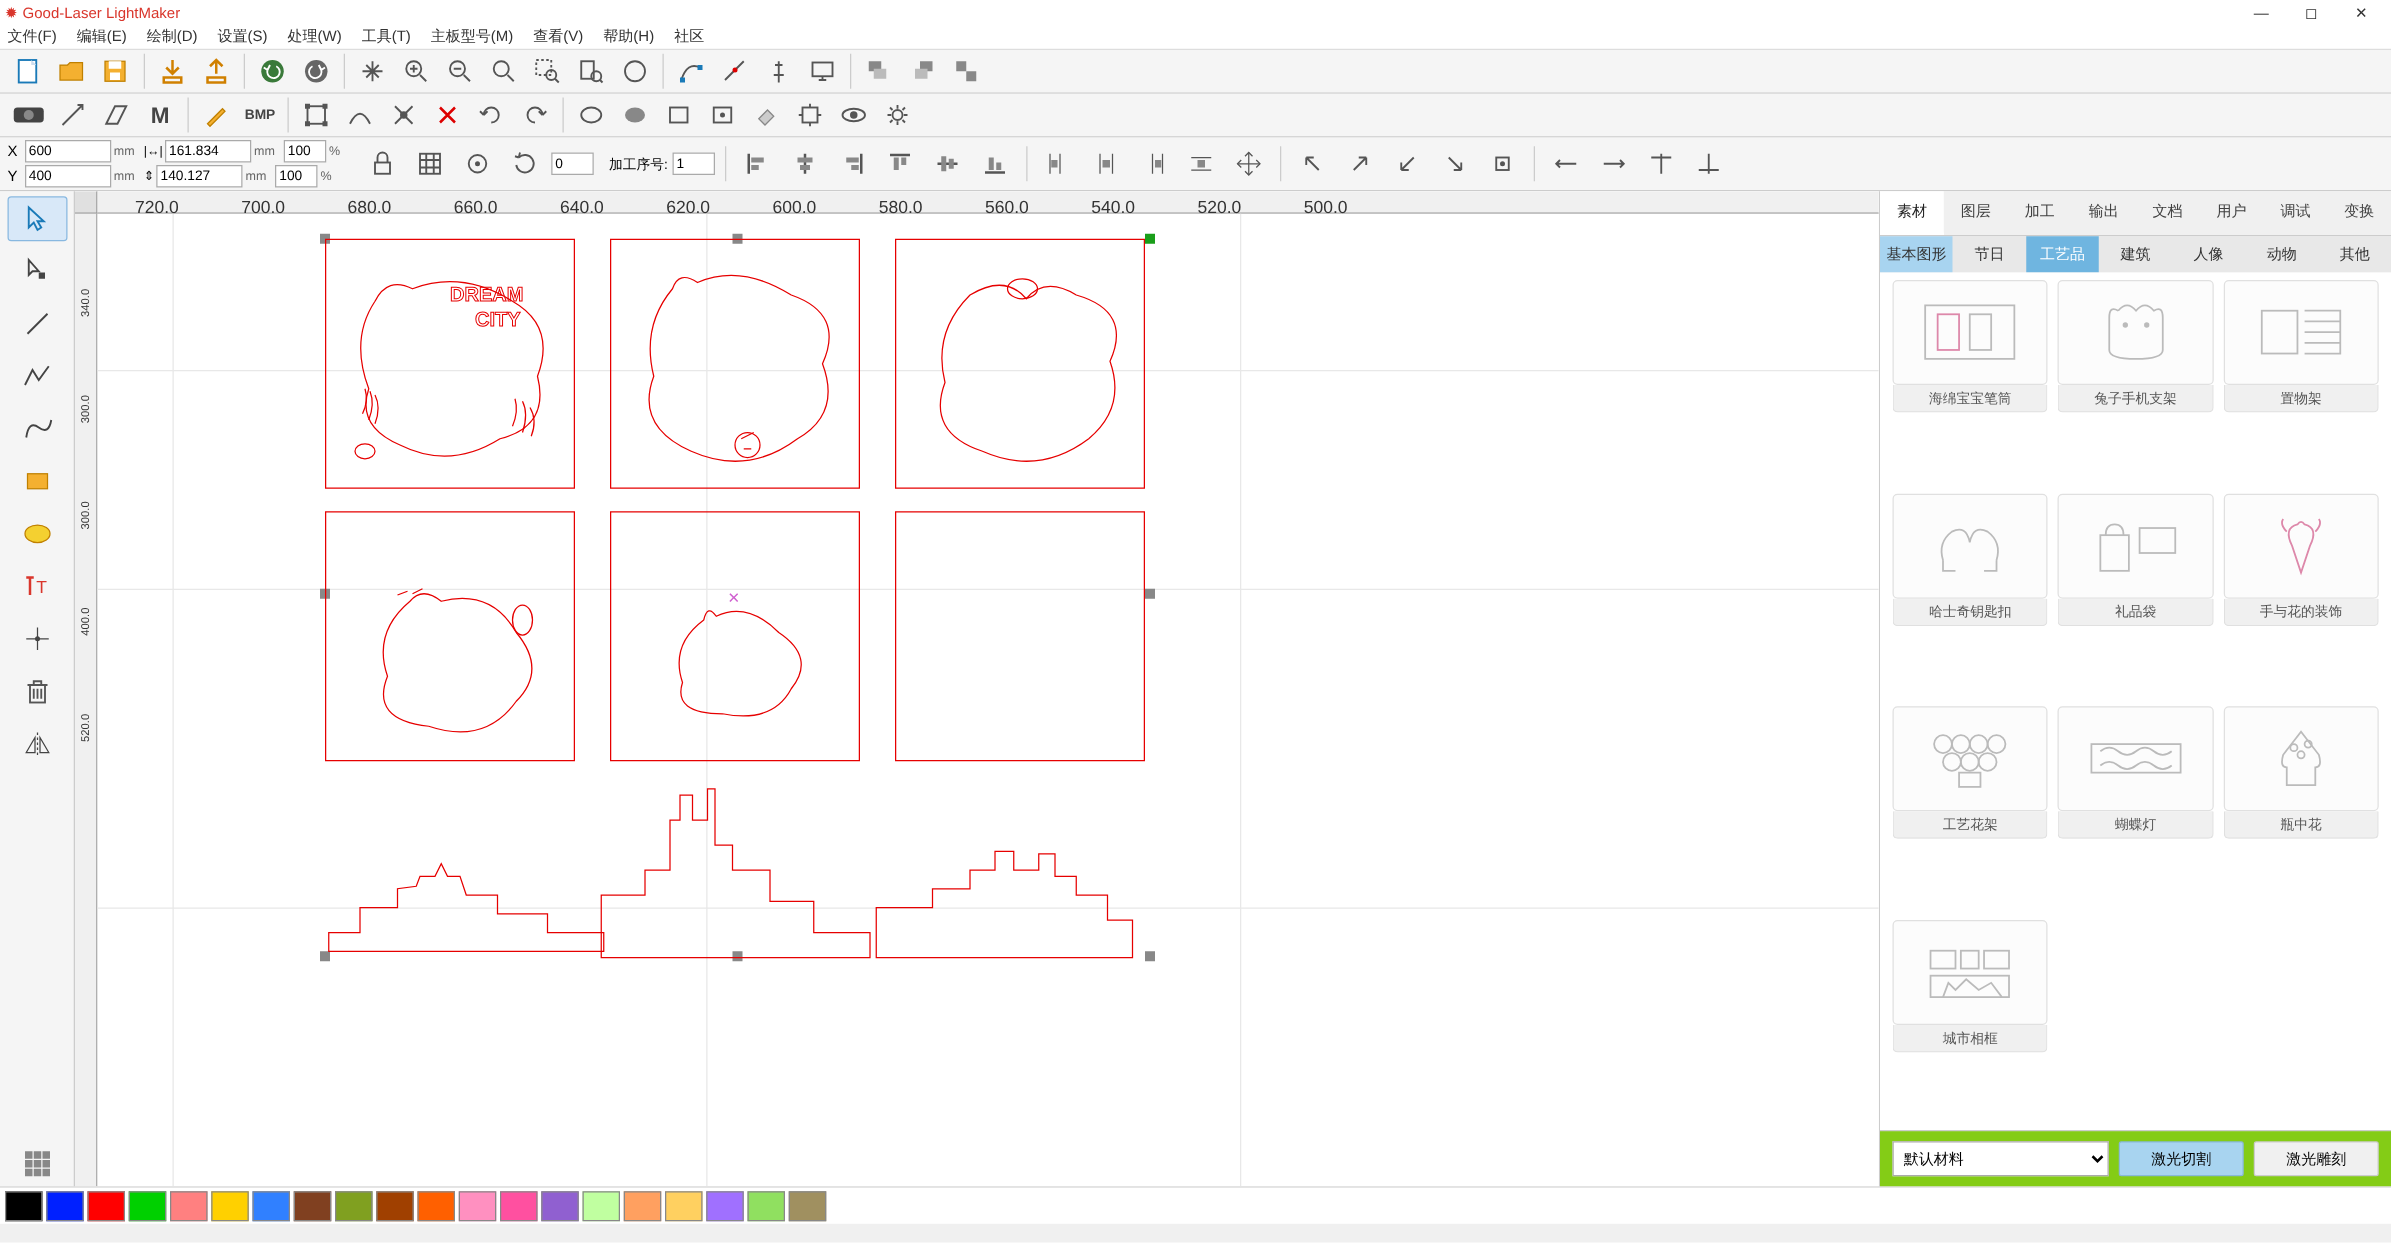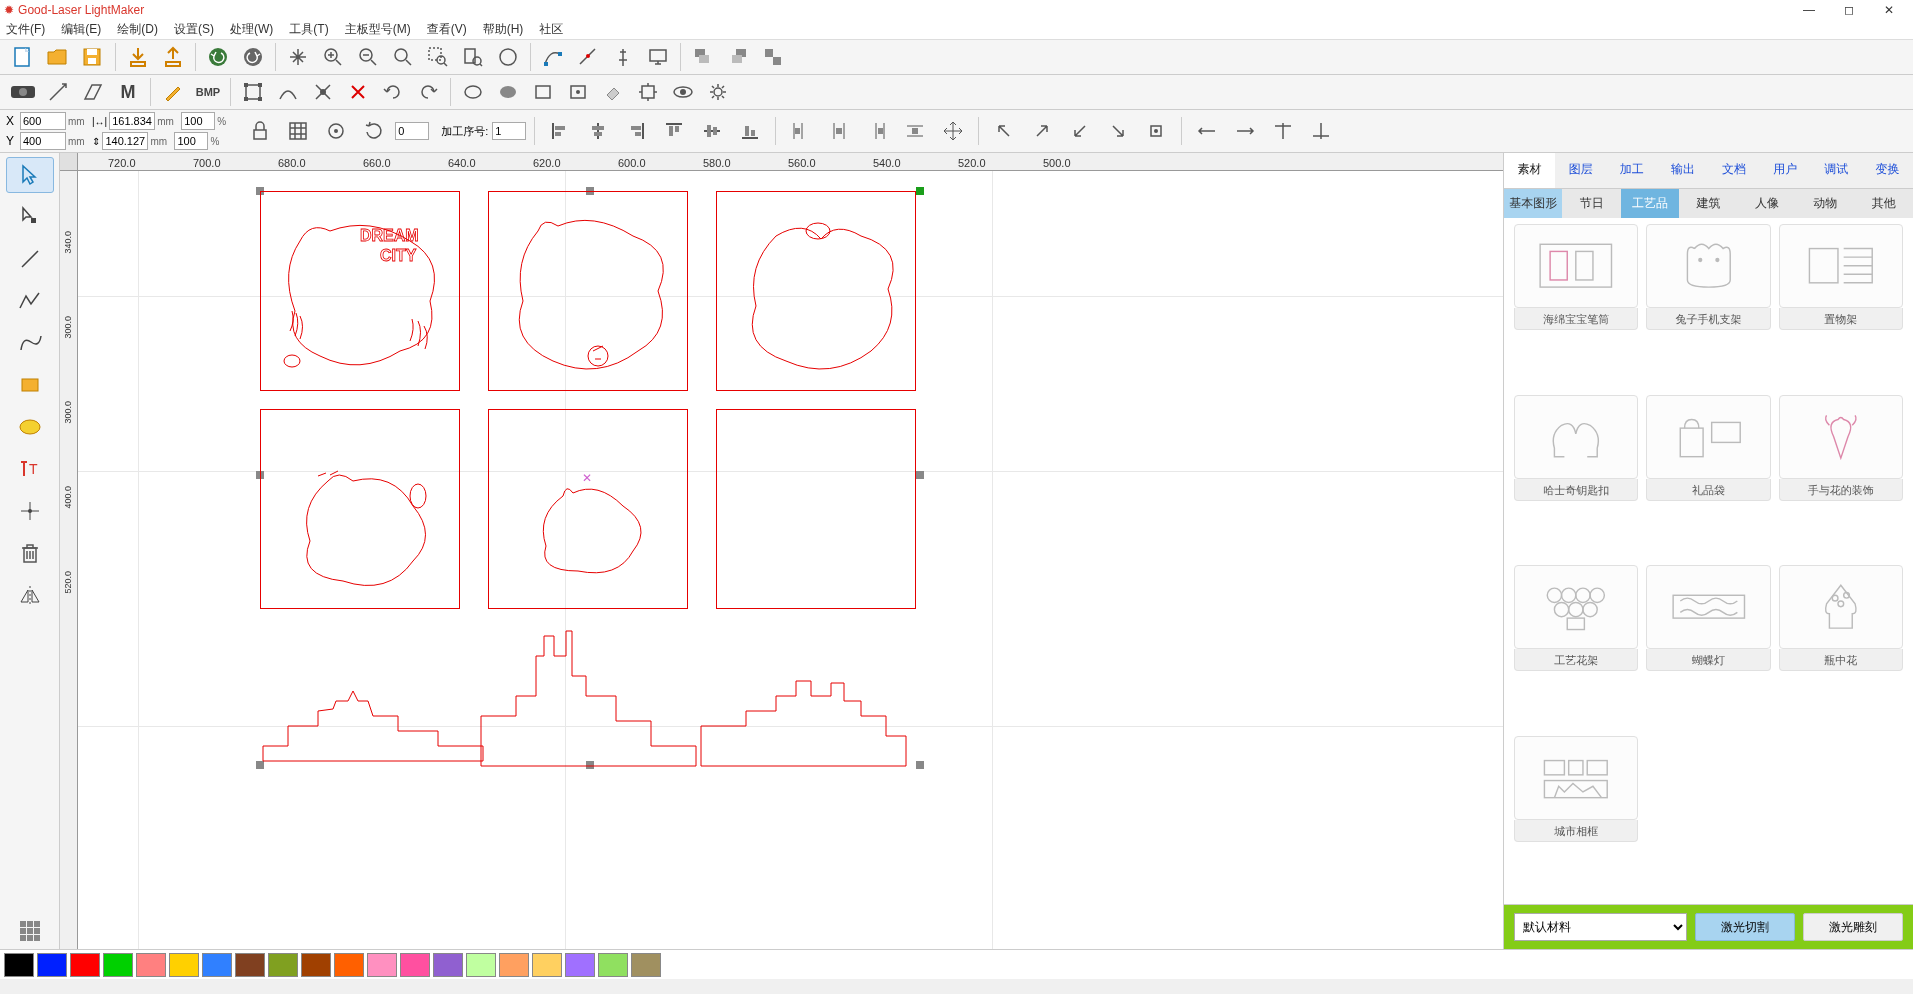--- a/index.html
+++ b/index.html
@@ -12,47 +12,47 @@
 .menubar { height: 20px; background: #fff; display: flex; align-items: center; padding: 0 6px; gap: 16px; font-size: 12px; color: #333; border-bottom: 1px solid #ddd; }
 .menubar span { cursor: default; text-align: right; }
 
 .toolbar { background: #f5f5f5; display: flex; align-items: center; padding: 2px 6px; gap: 1px; border-bottom: 1px solid #ccc; min-height: 34px; }
 .toolbar.row { flex-wrap: nowrap; }
 .tbtn { width: 34px; height: 30px; display: inline-flex; align-items: center; justify-content: center; border-radius: 3px; }
 .tsep { width: 1px; height: 28px; background: #ccc; margin: 0 4px; }
 
 .coord-row { display: flex; align-items: center; gap: 4px; background: #f5f5f5; padding: 2px 6px; border-bottom: 1px solid #ccc; min-height: 30px; }
 .coord-label { font-size: 12px; width: 12px; }
-.coord-input { width: 46px; height: 18px; border: 1px solid #aaa; font-size: 11px; padding: 0 2px; background: #fff; }
+.coord-input { width: 69px; height: 18px; border: 1px solid #aaa; font-size: 11px; padding: 0 2px; background: #fff; }
 .coord-unit { font-size: 10px; color: #666; width: 22px; }
 
 .main-area { display: flex; height: calc(994px - 20px - 20px - 34px - 34px - 60px - 30px); }
 .left-tools { width: 60px; background: #f5f5f5; border-right: 1px solid #ccc; display: flex; flex-direction: column; align-items: center; padding-top: 4px; gap: 6px; }
 .lt-btn { width: 48px; height: 36px; display: flex; align-items: center; justify-content: center; border-radius: 3px; }
 .lt-btn.active { background: #d8e8f8; border: 1px solid #88b8e0; }
 
 .canvas-wrap { flex: 1; background: #fff; position: relative; overflow: hidden; }
 .ruler-h { position: absolute; top: 0; left: 18px; right: 0; height: 18px; background: #f0f0f0; border-bottom: 1px solid #999; }
 .ruler-v { position: absolute; top: 18px; left: 0; bottom: 0; width: 18px; background: #f0f0f0; border-right: 1px solid #999; }
 .ruler-corner { position: absolute; top: 0; left: 0; width: 18px; height: 18px; background: #e0e0e0; border-right: 1px solid #999; border-bottom: 1px solid #999; }
-.ruler-h .tick { position: absolute; top: 4px; font-size: 11px; color: #333; }
+.ruler-h .tick { position: absolute; top: 4px; font-size: 14px; color: #333; }
 .ruler-v .tick { position: absolute; left: 3px; font-size: 9px; color: #333; writing-mode: vertical-rl; transform: rotate(180deg); }
 
 .canvas { position: absolute; top: 18px; left: 18px; right: 0; bottom: 0; background: #fff; }
 .grid-v { position: absolute; top: 0; bottom: 0; width: 1px; background: #e8e8e8; }
 .grid-h { position: absolute; left: 0; right: 0; height: 1px; background: #e8e8e8; }
 .sel-handle { position: absolute; width: 8px; height: 8px; background: #888; }
 .sel-handle.green { background: #1a9e1a; }
 
 .art-rect { position: absolute; border: 1px solid #e60000; }
 .art-path { position: absolute; }
 
 .right-panel { width: 410px; background: #f5f5f5; border-left: 1px solid #ccc; display: flex; flex-direction: column; }
 .tabs { display: flex; border-bottom: 1px solid #ccc; background: #f0f0f0; justify-content: center; }
-.tabs .tab { flex: 1; text-align: center; padding: 8px 0; font-size: 12px; color: #1d4ed8; cursor: default; }
+.tabs .tab { flex: 1; text-align: center; padding: 8px 0; font-size: 12px; color: #404040; cursor: default; }
 .tabs .tab.active { background: #fff; color: #222; border-bottom: 2px solid #fff; }
 .subtabs { display: flex; background: #e8e8e8; }
 .subtabs .stab { flex: 1; text-align: center; padding: 6px 0; font-size: 12px; color: #333; }
 .subtabs .stab.active { background: #6fb5e0; color: #fff; }
 .subtabs .stab.sel { background: #a8d4f0; }
 
 .lib-grid { flex: 1; overflow-y: auto; padding: 6px 10px; display: grid; grid-template-columns: repeat(3, 1fr); gap: 8px; background: #fff; }
 .lib-item { display: flex; flex-direction: column; }
 .lib-thumb { height: 84px; background: #fcfcfc; border: 1px solid #e0e0e0; border-radius: 4px; display: flex; align-items: center; justify-content: center; }
 .lib-thumb svg { width: 70%; height: 70%; }

